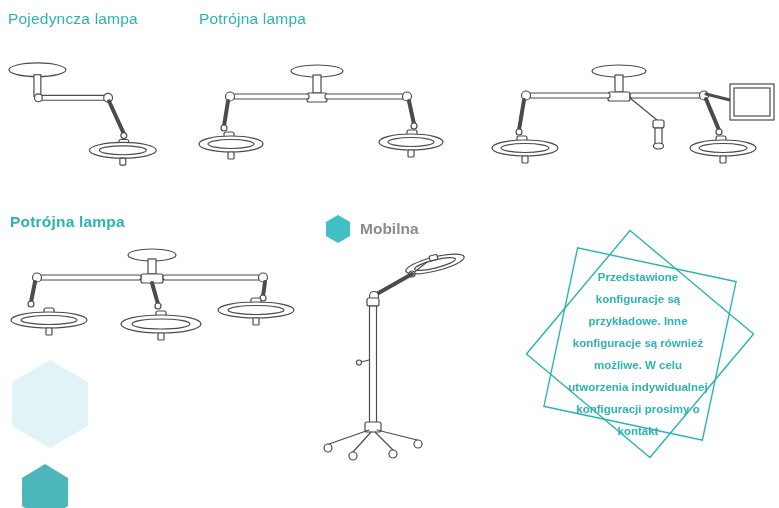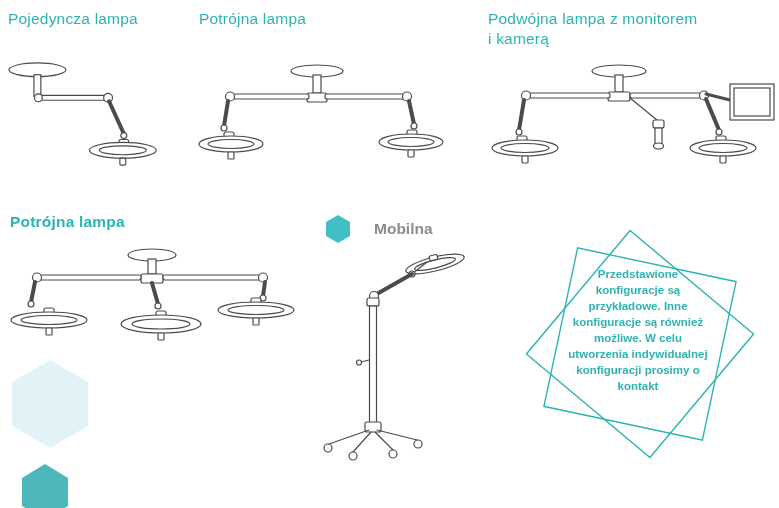--- a/index.html
+++ b/index.html
@@ -21,48 +21,46 @@
     white-space: pre-line;
     line-height: 1.3;
   }
   .illustration { position: absolute; }
   .mobile-header {
     position: absolute;
     left: 325px; top: 215px;
     display: flex; align-items: center;
   }
   .mobile-header .label {
-    margin-left: 23px;
+    margin-left: 9px;
     color: #8c8c8c;
     font-size: 15.5px;
     font-weight: 700;
   }
   .note-text {
     position: absolute;
     left: 553px; top: 266px;
     width: 170px;
     color: #2db3b3;
     font-size: 11.5px;
     font-weight: 700;
-    line-height: 16px;
+    line-height: 22px;
     text-align: center;
     white-space: pre-line;
   }
   .deco { position: absolute; }
   svg { display: block; }
 </style>
 </head>
 <body>
 
 <div class="page">
 
   <div class="config-label" style="left:8px; top:9px;">Pojedyncza lampa</div>
   <div class="config-label" style="left:199px; top:9px;">Potrójna lampa</div>
-  <div class="config-label" style="left:488px; top:9px;">Podwójna lampa z monitorem
-i kamerą</div>
   <div class="config-label" style="left:10px; top:212px;font-weight:bold;">Potrójna lampa</div>
 
   <div class="mobile-header">
     <svg width="26" height="28" viewBox="0 0 26 28">
       <polygon points="13,0 25,7 25,21 13,28 1,21 1,7" fill="#40c0c4"></polygon>
     </svg>
     <span class="label">Mobilna</span>
   </div>
 
   <svg class="illustration" style="left:5px; top:56px;" width="162" height="115" viewBox="0 0 165 115">

